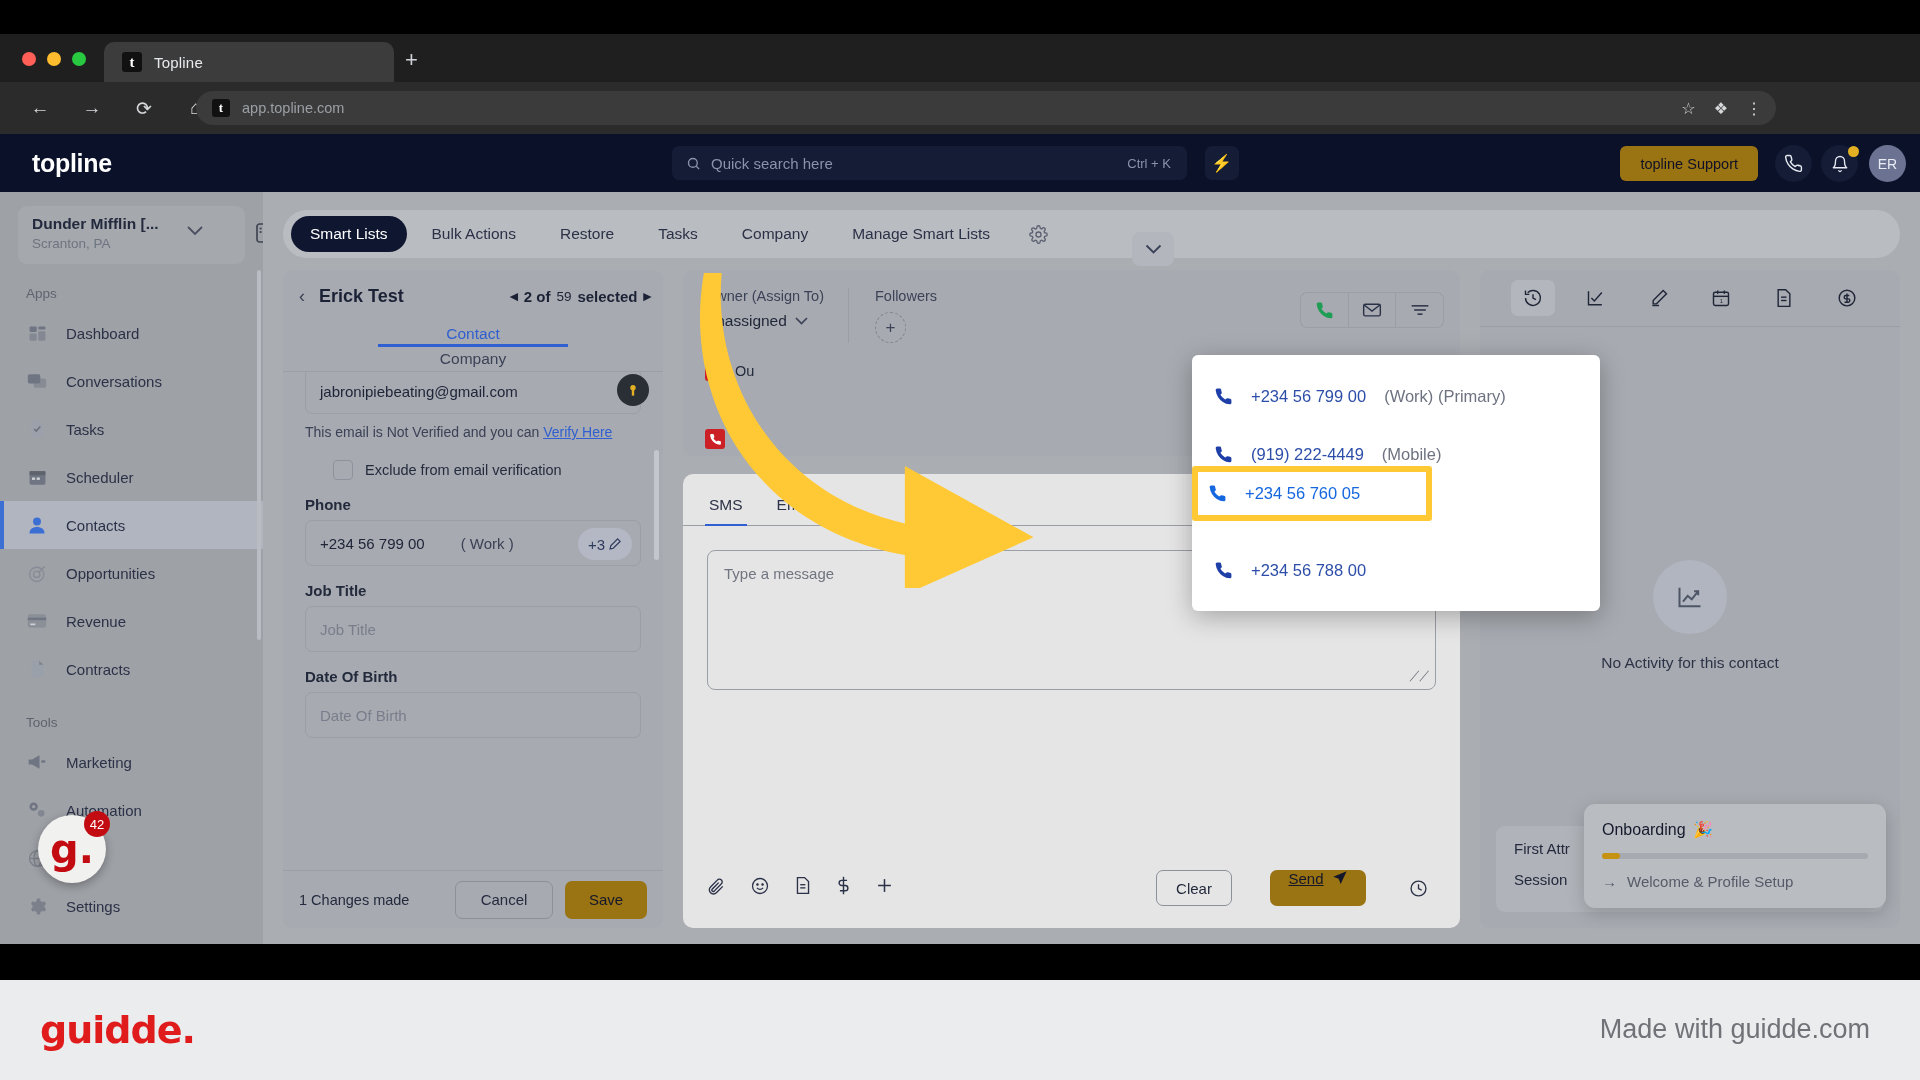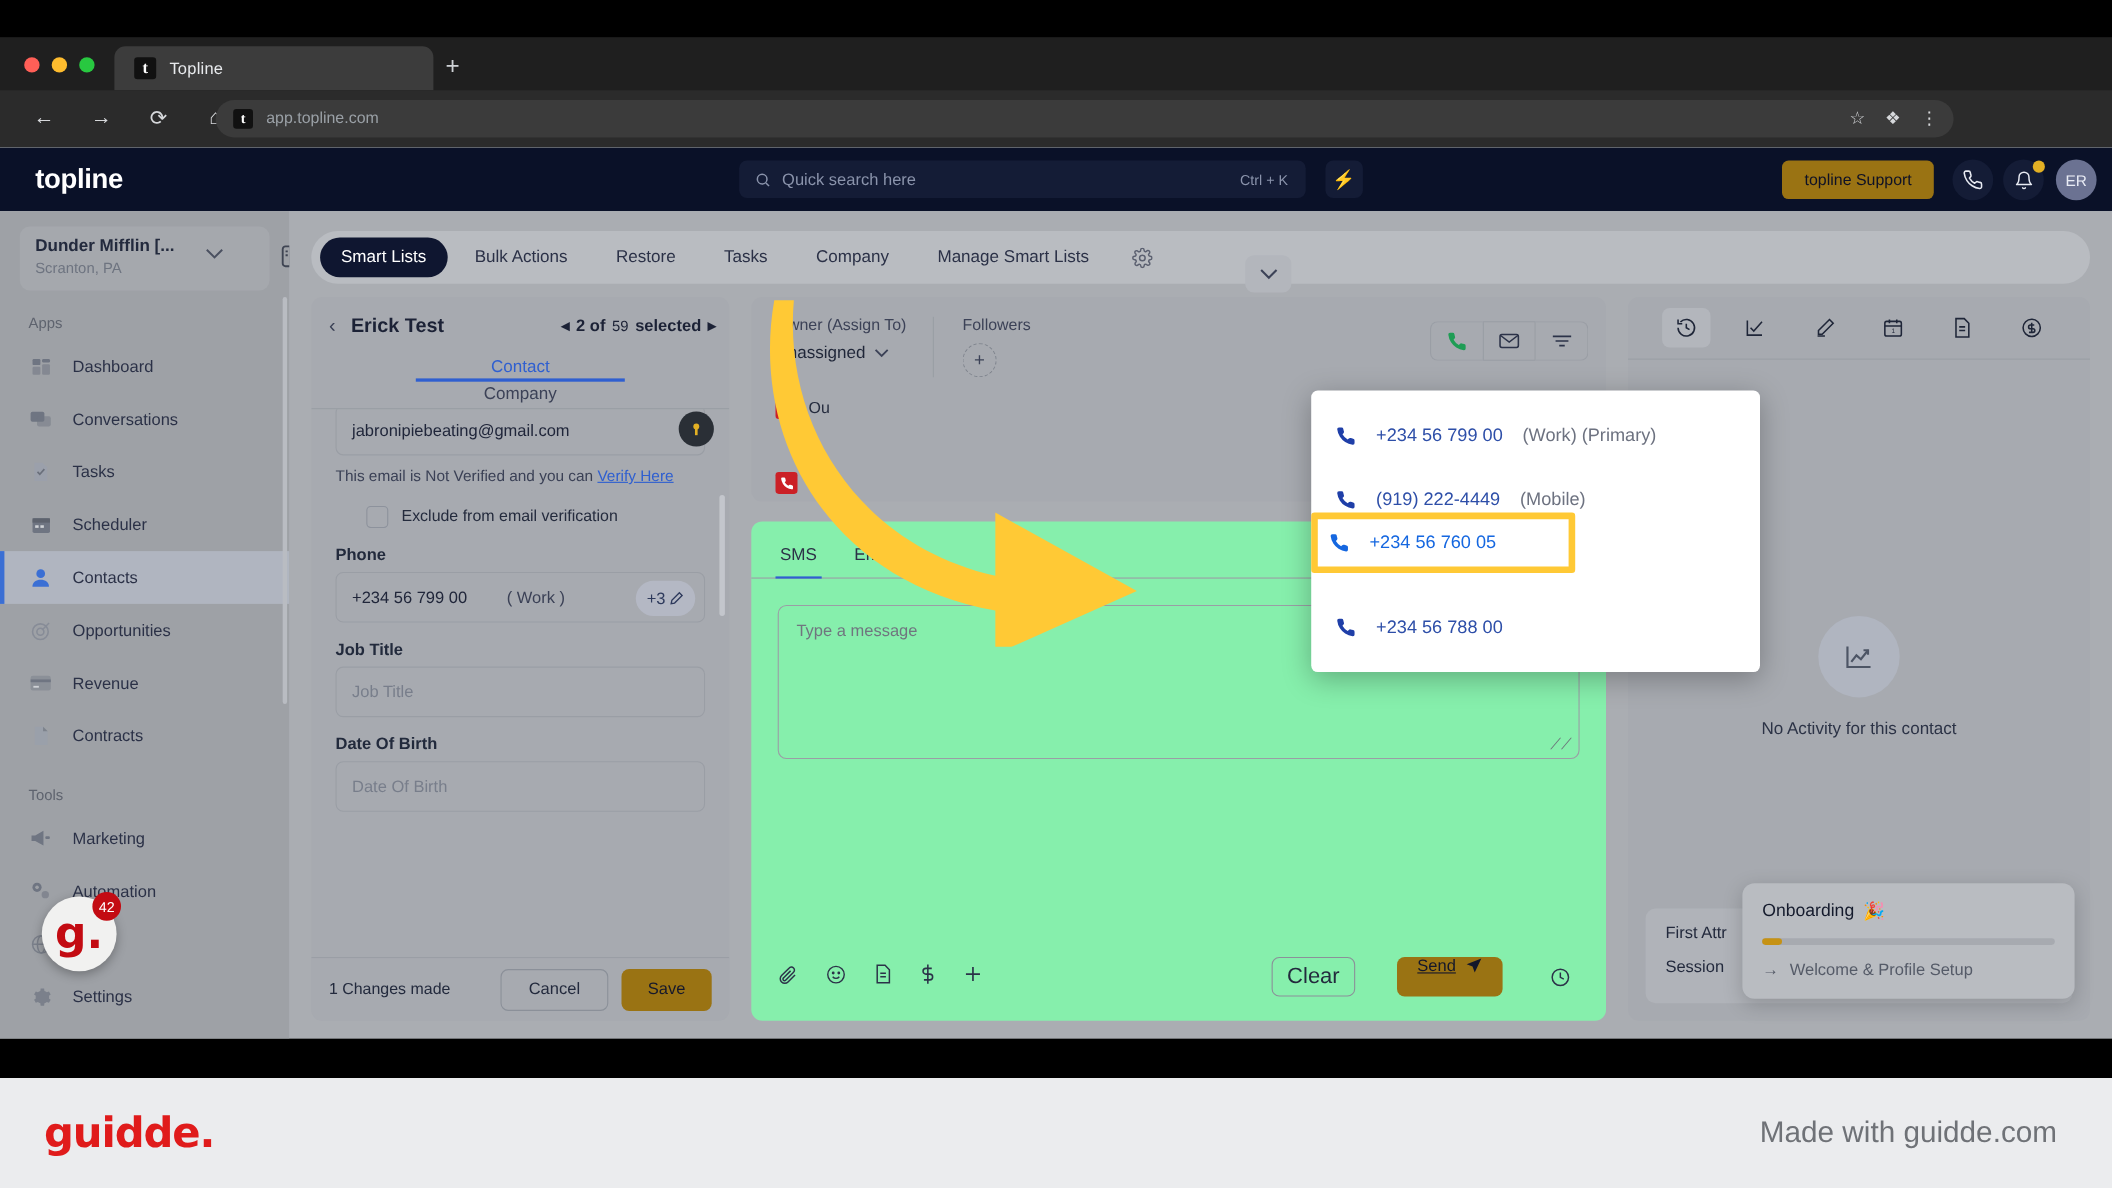--- a/index.html
+++ b/index.html
@@ -140,34 +140,34 @@
      display:flex; align-items:center; justify-content:center; color:#3c4257; }
   .act-icons { position:absolute; right:16px; top:22px; display:flex; align-items:center; }
   .act-btn { width:48px; height:36px; border:1px solid #9a9ea5; display:flex; align-items:center; justify-content:center; }
   .act-btn:first-child { border-radius:7px 0 0 7px; border-right:none; }
   .act-btn:last-child { border-radius:0 7px 7px 0; border-left:none; }
   .act-btn.mid { border-radius:0; }
   .out-row { display:flex; align-items:center; gap:10px; padding:18px 0 0 22px; }
   .out-sq { width:20px; height:20px; background:#cb2026; border-radius:3px; display:flex; align-items:center; justify-content:center; }
   .out-txt { font-size:14.5px; color:#242b3d; }
 
-  .mid-bot { flex:1; background:#86efac; border-radius:10px; position:relative; }
+  .mid-bot { flex:1; background:#e5e5e5; border-radius:10px; position:relative; }
   .sms-tabs { height:52px; display:flex; align-items:flex-end; border-bottom:1px solid #9a9ea5; padding-left:26px; gap:34px; }
   .sms-tab { padding-bottom:11px; font-size:15.5px; color:#2c3247; position:relative; }
   .sms-tab.on { color:#1b2policy; }
   .sms-tab.on::after { content:""; position:absolute; bottom:-1px; left:-4px; right:-4px; height:2.5px; background:#2f5fd0; }
   .minimize { position:absolute; right:16px; top:12px; width:34px; height:30px; background:#b3b6bc; border-radius:6px;
       display:flex; align-items:center; justify-content:center; color:#3a4055; }
   .msgbox { margin:24px 24px 0 24px; height:140px; border:1px solid #9a9ea5; border-radius:8px; padding:14px 16px;
      font-size:15px; color:#70757f; position:relative; }
   .resize { position:absolute; right:6px; bottom:4px; color:#6b7079; font-size:14px; }
   .msg-actions { position:absolute; left:24px; right:24px; bottom:22px; display:flex; align-items:center; gap:26px; }
   .mi { color:#2b3248; font-size:17px; }
   .btn-clear { width:76px; height:36px; border:1px solid #8b9099; border-radius:7px; display:flex; align-items:center;
-     justify-content:center; font-size:20px; color:#232a3d; margin-left:auto; }
+     justify-content:center; font-size:15px; color:#232a3d; margin-left:auto; }
   .btn-send { width:96px; height:36px; background:#9a7313; color:#14172a; border-radius:7px; display:flex;
      align-items:flex-start; justify-content:center; gap:8px; font-size:15px; margin-left:12px;text-decoration:underline; }
   .btn-clock { width:36px; height:36px; display:flex; align-items:center; justify-content:center; color:#2b3248; margin-left:8px;}
 
   
   .col-right { width:420px; position:relative; background:#a7aab0; border-radius:10px; }
   .ract { height:56px; display:flex; align-items:center; justify-content:space-around; padding:0 22px; }
   .ract .ri { width:44px; height:36px; display:flex; align-items:center; justify-content:center; color:#1f2638; border-radius:7px;}
   .ract .ri.on { background:#b3b6bc; }
   .rsep { height:1px; background:#9a9ea5; margin:0 0; }

